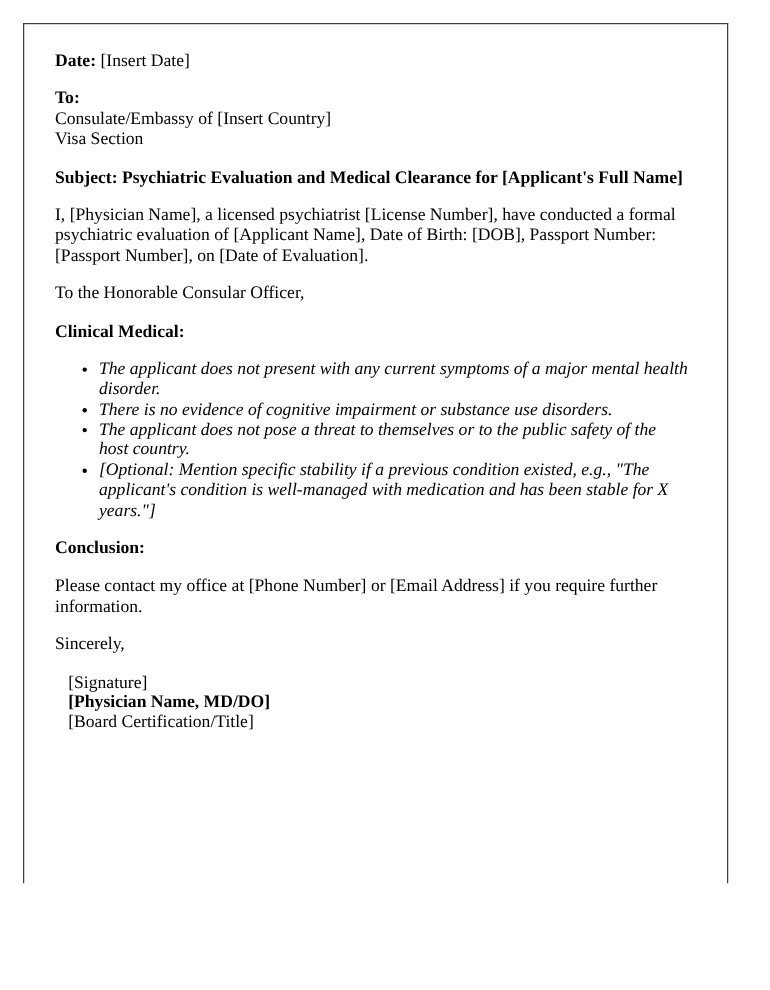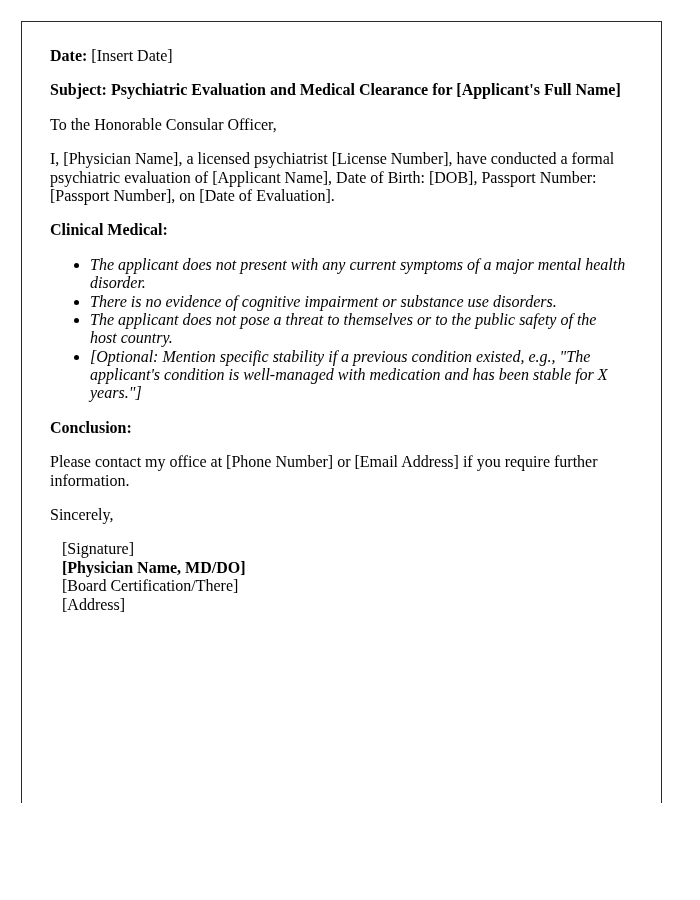--- a/index.html
+++ b/index.html
@@ -37,26 +37,29 @@
   .sig-block { margin: 16px 12px; }
   .sig-block div { line-height: 1.15; }
 </style>
 </head>
 <body>
 
 <div class="page">
 
   <p><b>Date:</b> <span>[Insert Date]</span></p>
 
+  <p><b>To:</b><br>
+    <span>Consulate/Embassy of [Insert Country]</span><br>
+    <span>Visa Section</span></p>
 
   <p class="bold">Subject: Psychiatric Evaluation and Medical Clearance for [Applicant's Full Name]</p>
 
+  <p>I, [Physician Name], a licensed psychiatrist [License Number], have conducted a formal psychiatric evaluation of [Applicant Name], Date of Birth: [DOB], Passport Number: [Passport Number], on [Date of Evaluation].</p>
+
   <p>To the Honorable Consular Officer,</p>
-
-  <p>I, [Physician Name], a licensed psychiatrist [License Number], have conducted a formal psychiatric evaluation of [Applicant Name], Date of Birth: [DOB], Passport Number: [Passport Number], on [Date of Evaluation].</p>
 
 
   <p class="bold">Clinical Medical:</p>
 
   <ul class="findings">
     <li>The applicant does not present with any current symptoms of a major mental health disorder.</li>
     <li>There is no evidence of cognitive impairment or substance use disorders.</li>
     <li>The applicant does not pose a threat to themselves or to the public safety of the host country.</li>
     <li>[Optional: Mention specific stability if a previous condition existed, e.g., "The applicant's condition is well-managed with medication and has been stable for X years."]</li>
   </ul>
@@ -64,17 +67,16 @@
   <p class="bold">Conclusion:</p>
 
 
   <p>Please contact my office at [Phone Number] or [Email Address] if you require further information.</p>
 
   <p>Sincerely,</p>
 
   <div class="sig-block">
     <div>[Signature]</div>
     <div class="bold">[Physician Name, MD/DO]</div>
-    <div>[Board Certification/There]</div>
-    <div>[Address]</div>
+    <div>[Board Certification/Title]</div>
   </div>
 
 </div>
 
 </body></html>

